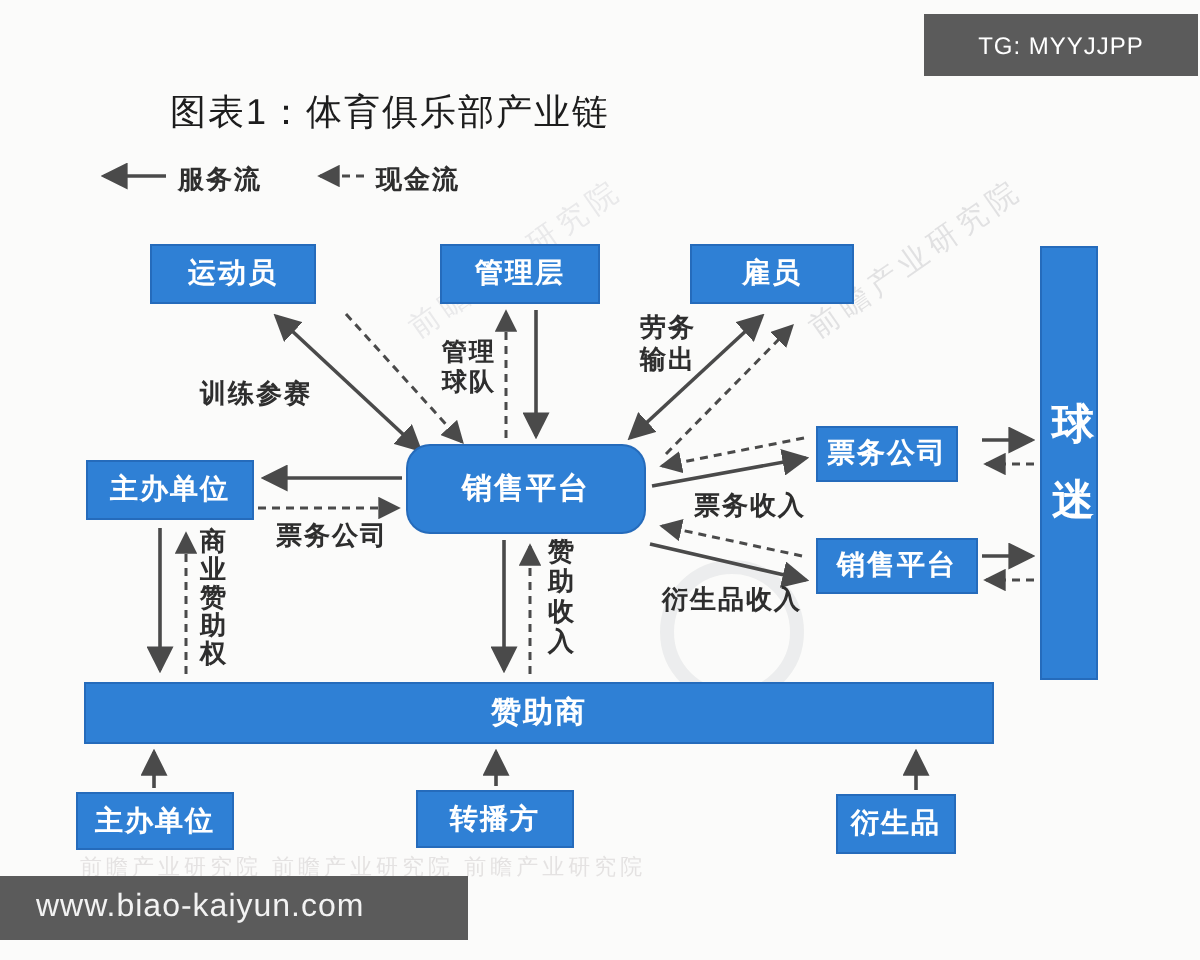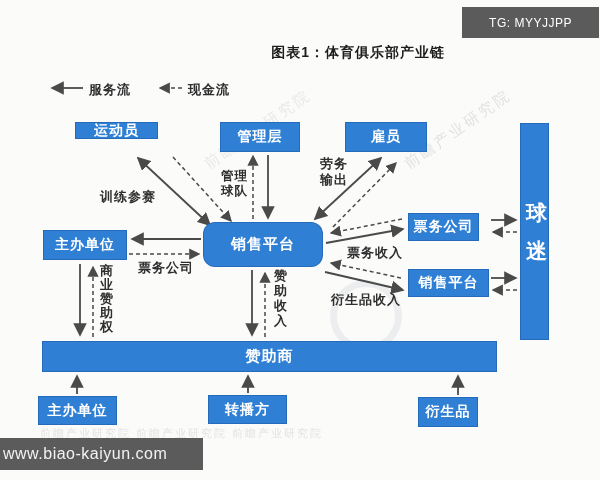--- a/index.html
+++ b/index.html
@@ -22,32 +22,32 @@
   .node.rounded{border-radius:12px; font-size:15px;}
   .fans-text{width:17px; word-break:break-all; line-height:38px; text-align:center; font-size:21px;}
   .elabel{
     position:absolute; z-index:2; font-size:13px; font-weight:bold; color:#2e2e2e;
     white-space:nowrap; letter-spacing:1px;
   }
   .elabel.wrap2{width:30px; white-space:normal; word-break:break-all; line-height:15px;}
   .elabel.vert{width:16px; white-space:normal; word-break:break-all; line-height:15px; text-align:center;}
   .title{
     position:absolute; left:85px; top:44px; width:360px; z-index:2;
-    text-align:right; font-size:14px; font-weight:bold; color:#1d1d1d; letter-spacing:1px;
+    text-align:left; font-size:18px; font-weight:normal; color:#1d1d1d; letter-spacing:1px;
   }
   .legend-text{position:absolute; z-index:2; font-size:13px; font-weight:bold; color:#2e2e2e; letter-spacing:1px;}
   .badge{
     position:absolute; left:462px; top:7px; width:137px; height:31px; z-index:3;
     background:var(--gray,#5b5b5b); color:#fff; font-size:12px;
     display:flex; align-items:center; justify-content:center; letter-spacing:.5px;
   }
   .footer{
-    position:absolute; left:0; top:438px; width:203px; height:32px; z-index:3;
+    position:absolute; left:0; top:438px; width:234px; height:32px; z-index:3;
     background:var(--gray,#5b5b5b); color:#f2f2f2; font-size:16px;
-    display:flex; align-items:center; padding-left:3px; box-sizing:border-box; letter-spacing:.5px;
+    display:flex; align-items:center; padding-left:18px; box-sizing:border-box; letter-spacing:.5px;
   }
   .wm{position:absolute; z-index:0; color:rgba(160,160,168,.28); pointer-events:none;}
   .wm-circle{
     left:330px; top:280px; width:58px; height:58px;
     border:7px solid rgba(170,175,185,.18); border-radius:50%;
   }
   .wm-text1{left:395px; top:120px; font-size:15px; transform:rotate(-35deg); letter-spacing:3px; color:rgba(165,165,172,.30);}
   .wm-text2{left:195px; top:120px; font-size:15px; transform:rotate(-35deg); letter-spacing:3px; color:rgba(170,170,176,.22);}
   .wm-text3{left:40px; top:426px; font-size:11px; letter-spacing:2px; color:rgba(185,180,180,.35); white-space:nowrap;}
 </style>
@@ -122,21 +122,21 @@
       <line x1="402" y1="219" x2="331" y2="233" marker-end="url(#ah)"></line>
 
       <line x1="401" y1="278" x2="331" y2="263" marker-end="url(#ah)"></line>
 
       <line x1="517" y1="232" x2="493" y2="232" marker-end="url(#ah)"></line>
 
       <line x1="517" y1="290" x2="493" y2="290" marker-end="url(#ah)"></line>
     </g>
   </svg>
 
-  <div class="node" style="left:75px;top:122px;width:83px;height:17px;">运动员</div>
+  <div class="node" style="left:75px;top:122px;width:83px;height:30px;">运动员</div>
   <div class="node" style="left:220px;top:122px;width:80px;height:30px;">管理层</div>
   <div class="node" style="left:345px;top:122px;width:82px;height:30px;">雇员</div>
   <div class="node" style="left:520px;top:123px;width:29px;height:217px;">
     <div class="fans-text">球迷</div>
   </div>
   <div class="node" style="left:43px;top:230px;width:84px;height:30px;">主办单位</div>
   <div class="node rounded" style="left:203px;top:222px;width:120px;height:45px;">销售平台</div>
   <div class="node" style="left:408px;top:213px;width:71px;height:28px;">票务公司</div>
   <div class="node" style="left:408px;top:269px;width:81px;height:28px;">销售平台</div>
   <div class="node" style="left:42px;top:341px;width:455px;height:31px;font-size:15px;">赞助商</div>

